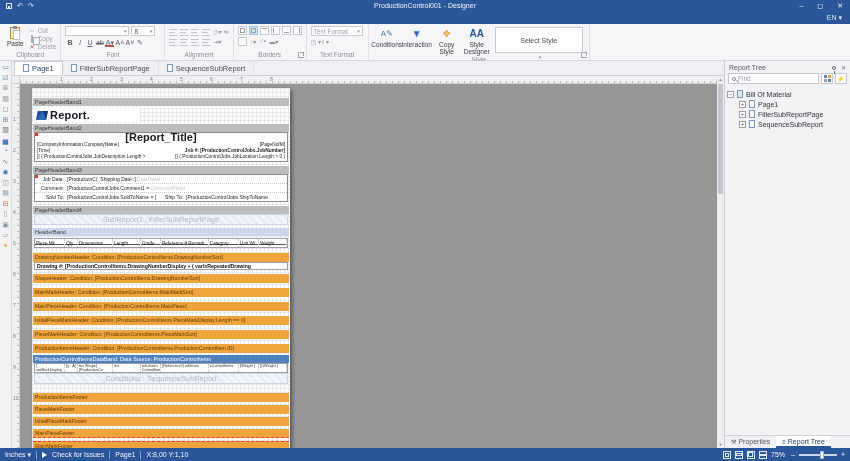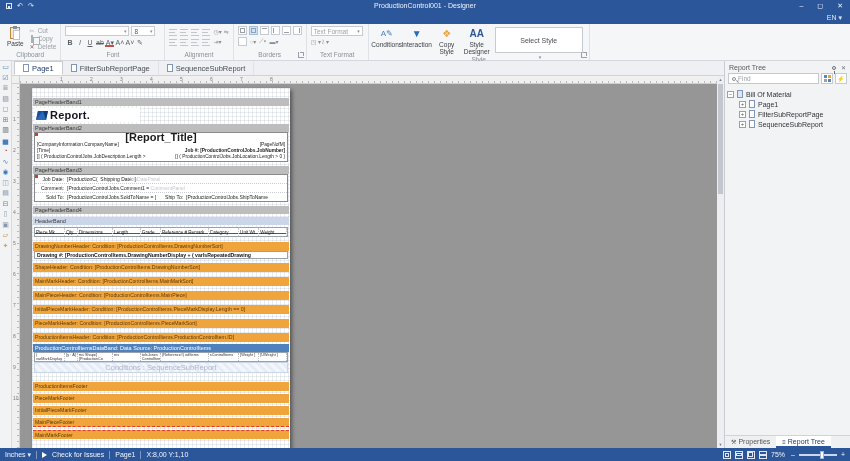--- a/index.html
+++ b/index.html
@@ -427,20 +427,21 @@
         </div>
         <div class="h3row">
           <span class="h3lbl">Sold To:</span>
           <span>[ProductionControlJobs.SoldToName = [</span>
           <span class="h3lbl">&nbsp;&nbsp;Ship To:</span>
           <span>[ProductionControlJobs.ShipToName</span>
         </div>
       </div>
       <div class="gap-m"></div>
       <div class="b-strip">PageHeaderBand4</div>
+      <div class="b-sub">SubReport1 : FilterSubReportPage</div>
       <div class="gap-s"></div>
       <div class="b-strip blue">HeaderBand</div>
       <div class="gap-xs"></div>
       <div class="b-cols">
         <div class="colh" style="width: 12%;">Piece Mk</div>
         <div class="colh" style="width: 5%;">Qty.</div>
         <div class="colh" style="width: 14%;">Dimensions</div>
         <div class="colh" style="width: 11%;">Length</div>
         <div class="colh" style="width: 8%;">Grade</div>
         <div class="colh" style="width: 19%;">Reference # Remark</div>

